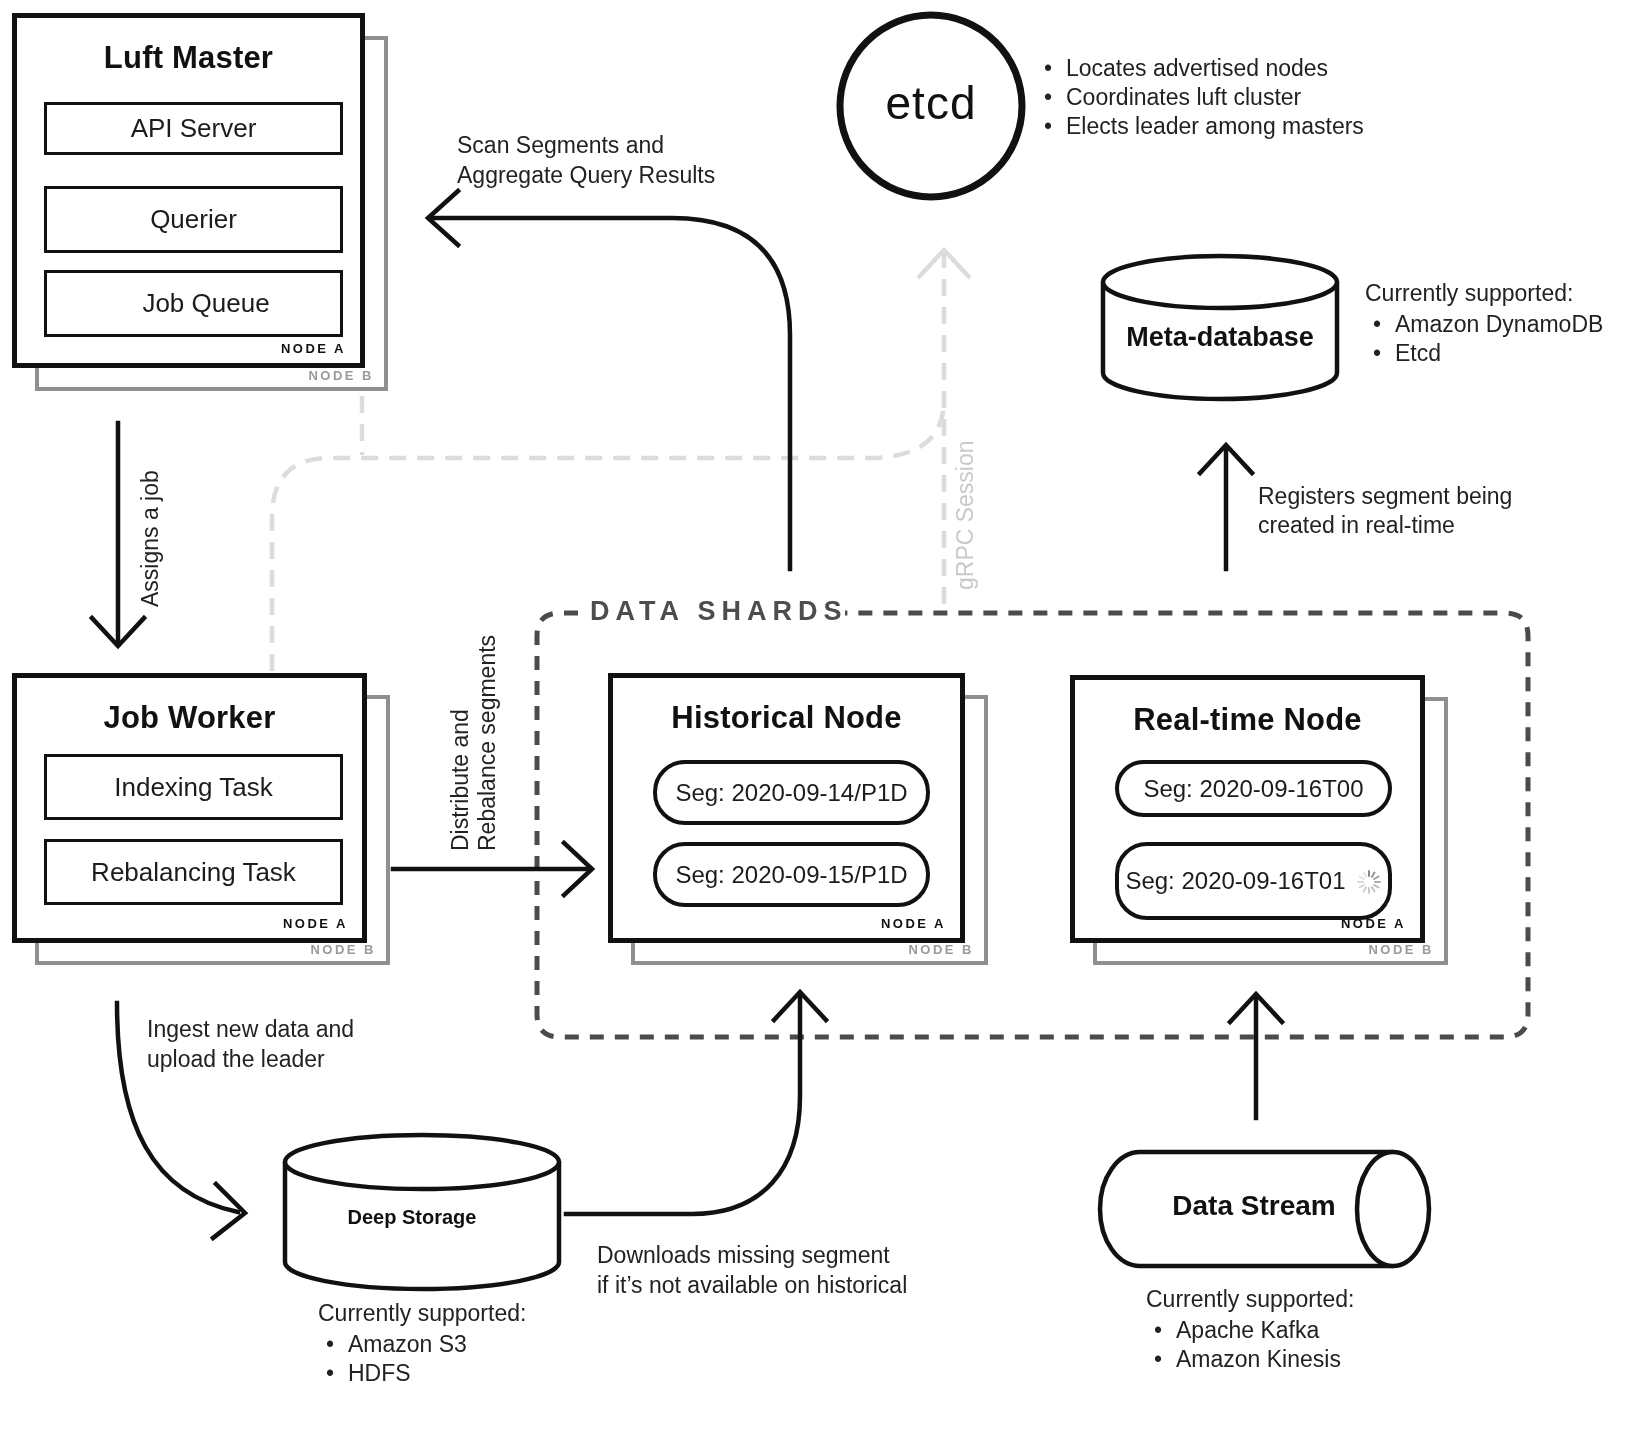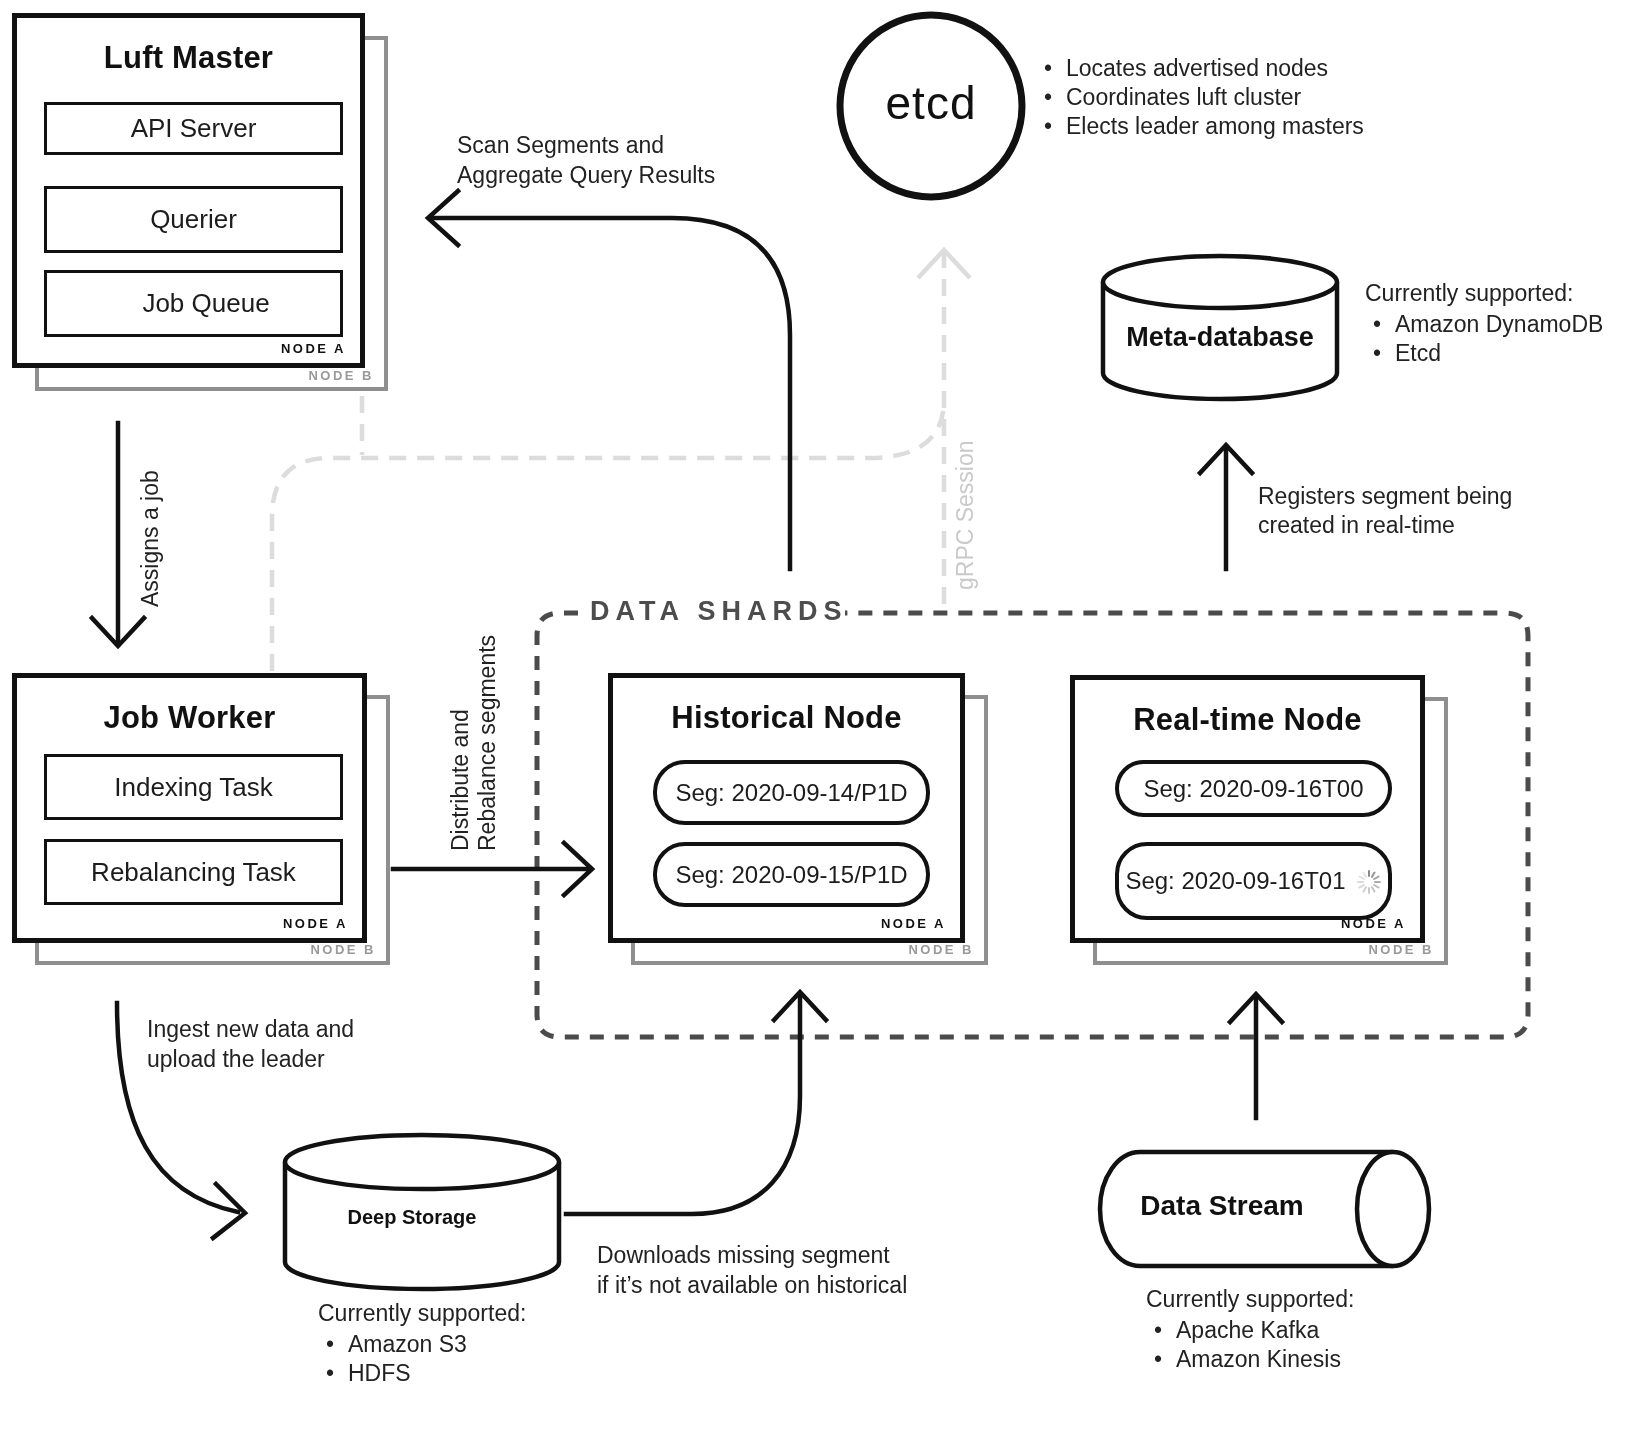--- a/index.html
+++ b/index.html
@@ -213,21 +213,21 @@
 <div class="cyl-title" style="left:275px;top:1206px;width:274px;font-size:20px;">Deep Storage</div>
 
 <div class="bullets" style="left:318px;top:1298px;">
   <div class="heading">Currently supported:</div>
   <ul>
     <li>Amazon S3</li>
     <li>HDFS</li>
   </ul>
 </div>
 
-<div class="cyl-title" style="left:1104px;top:1190px;width:236px;font-size:28px;">Data Stream</div>
+<div class="cyl-title" style="left:1104px;top:1190px;width:236px;font-size:28px;padding-left:32px;">Data Stream</div>
 
 <div class="bullets" style="left:1146px;top:1284px;">
   <div class="heading">Currently supported:</div>
   <ul>
     <li>Apache Kafka</li>
     <li>Amazon Kinesis</li>
   </ul>
 </div>
 
 <div class="annot" style="left:457px;top:130px;">Scan Segments and

